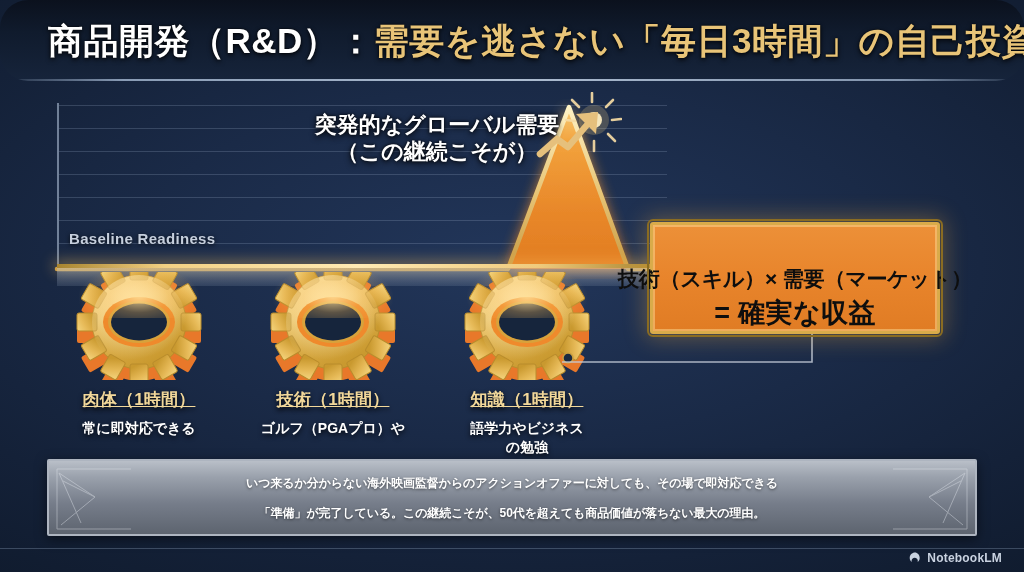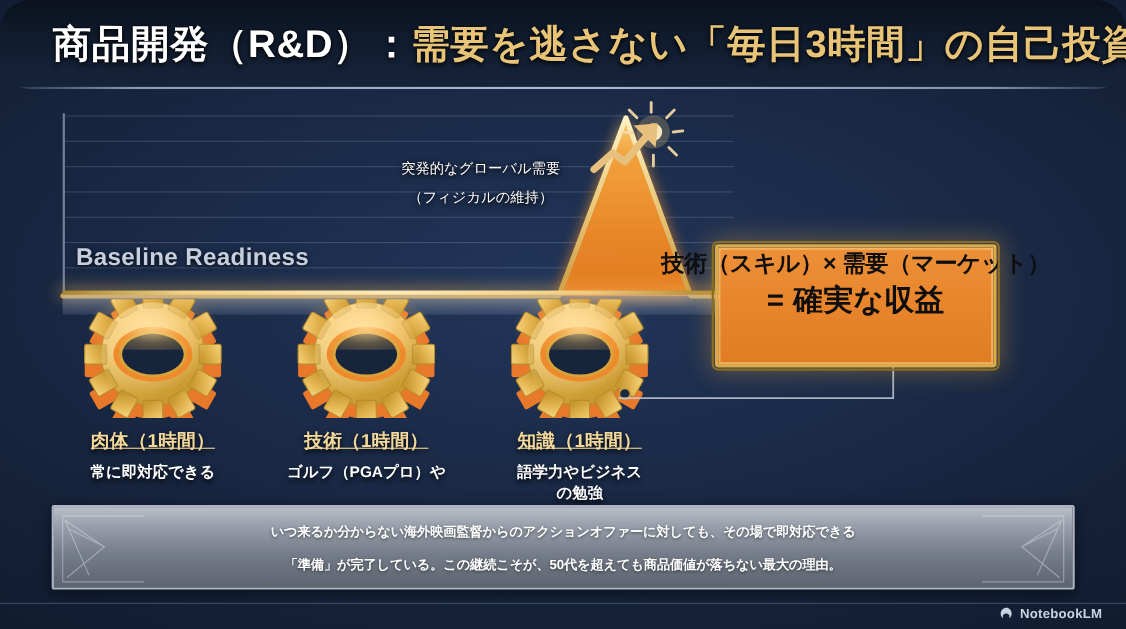--- a/index.html
+++ b/index.html
@@ -64,39 +64,38 @@
   .gridline {
     position: absolute;
     left: 0; right: -10px;
     height: 1px;
     background: rgba(168,188,214,.22);
   }
   #chart-svg { position: absolute; left: -4px; top: -4px; }
   #baseline-label {
     position: absolute;
     left: 12px; bottom: 24px;
-    font-size: 22px;
+    font-size: 15px;
     font-weight: 700;
     color: #c6cfdd;
     letter-spacing: .3px;
     text-shadow: 0 1px 4px rgba(0,0,0,.8);
     white-space: nowrap;
   }
   #spike-note {
     position: absolute;
     left: 215px; top: 8px;
     width: 330px;
     text-align: center;
-    font-size: 13px;
-    font-weight: 400;
+    font-size: 22px;
+    font-weight: 700;
     line-height: 27px;
     color: #ffffff;
     text-shadow: 0 2px 6px rgba(0,0,0,.95), 0 0 3px rgba(0,0,0,.9);
     white-space: nowrap;
-    margin-top: 28px;
   }
   #burst { position: absolute; left: 530px; top: 92px; }
 
   
   #baseline-bar {
     position: absolute;
     left: 57px; top: 264px;
     width: 600px; height: 4px;
     background: linear-gradient(90deg, #a8842f 0%, #f3d083 18%, #ffeab4 50%, #f0cb7d 80%, #a8842f 100%);
     box-shadow: 0 0 14px 3px rgba(255,196,92,.45);
@@ -137,31 +136,31 @@
     line-height: 19px;
     color: #ffffff;
     text-shadow: 0 2px 5px rgba(0,0,0,.9);
     white-space: nowrap;
   }
 
   
   #formula {
     position: absolute;
     left: 650px; top: 222px;
-    width: 256px; height: 112px;
+    width: 290px; height: 112px;
     background: linear-gradient(180deg, #ec9038 0%, #e8842b 52%, #e07c24 100%);
     border: 3px solid #d9ab4a;
     outline: 2px solid #8a6c22;
     outline-offset: 1px;
     border-radius: 3px;
     box-shadow: 0 0 22px 5px rgba(255,178,60,.30), inset 0 0 0 2px rgba(255,228,160,.45);
     display: flex;
     flex-direction: column;
     align-items: center;
-    justify-content: flex-start;
+    justify-content: flex-end;
   }
   #formula-line1 {
     font-size: 21px;
     font-weight: 700;
     color: #0e0e0e;
     letter-spacing: -.2px;
     white-space: nowrap;
     margin-bottom: 2px;
   }
   #formula-line2 {
@@ -267,21 +266,21 @@
 
       <path d="M 4 170 L 455 170 L 516 8 L 575 170 L 616 170" fill="url(#spikeFill)" opacity="0.97" filter="url(#spikeGlow)"></path>
 
       <path d="M 4 170 L 455 170 L 516 8 L 575 170 L 616 170" fill="none" stroke="url(#spikeEdge)" stroke-width="4.5" stroke-linejoin="round" stroke-linecap="round"></path>
     </svg>
 
     <div id="baseline-label">Baseline Readiness</div>
 
     <div id="spike-note">
       <div>突発的なグローバル需要</div>
-      <div>（フィジカルの維持）</div>
+      <div>（この継続こそが）</div>
     </div>
   </div>
 
   <svg id="burst" width="92" height="84" viewBox="0 0 92 84">
     <g stroke="#f6dba4" stroke-width="2.6" stroke-linecap="round" opacity=".92">
       <line x1="62" y1="10" x2="62" y2="1"></line>
       <line x1="76" y1="15" x2="83" y2="8"></line>
       <line x1="82" y1="28" x2="91" y2="27"></line>
       <line x1="78" y1="42" x2="85" y2="49"></line>
       <line x1="64" y1="49" x2="64" y2="59"></line>

